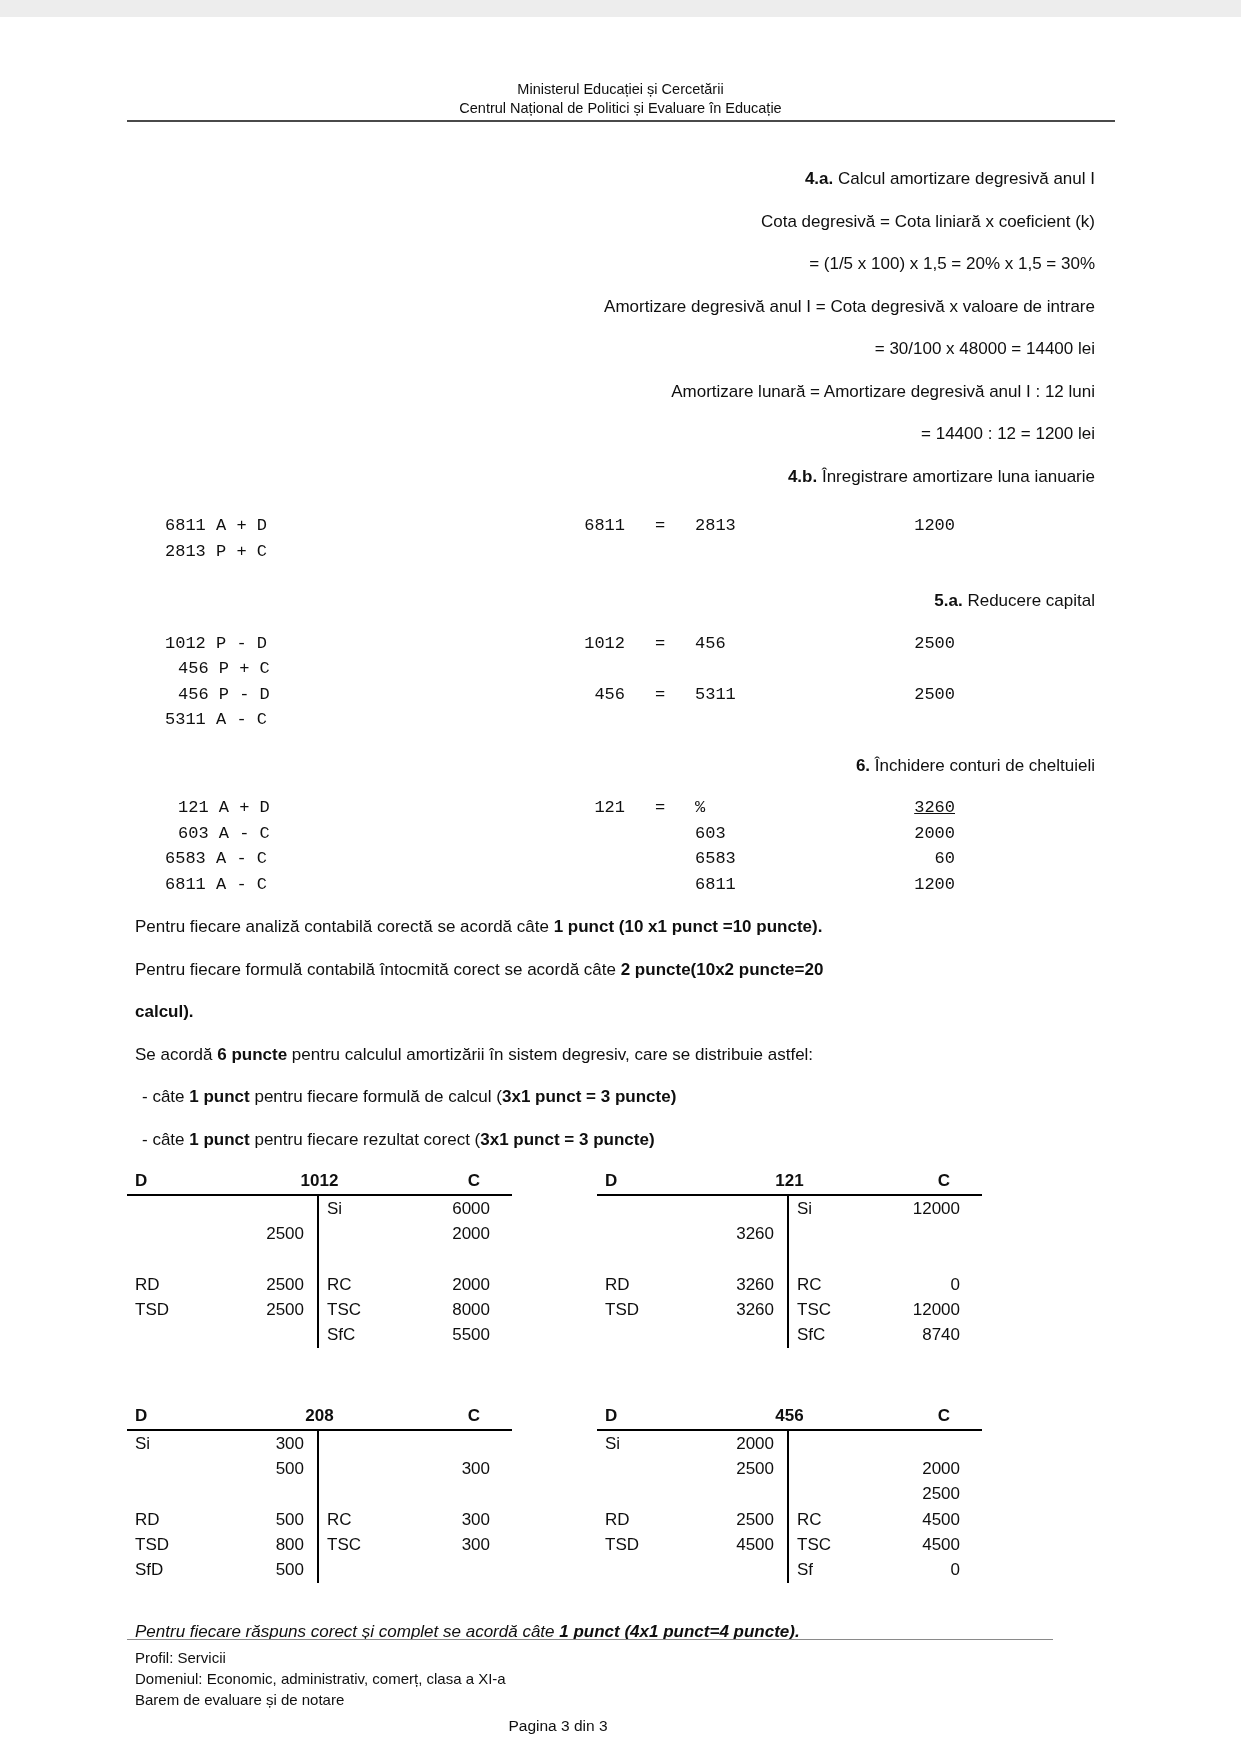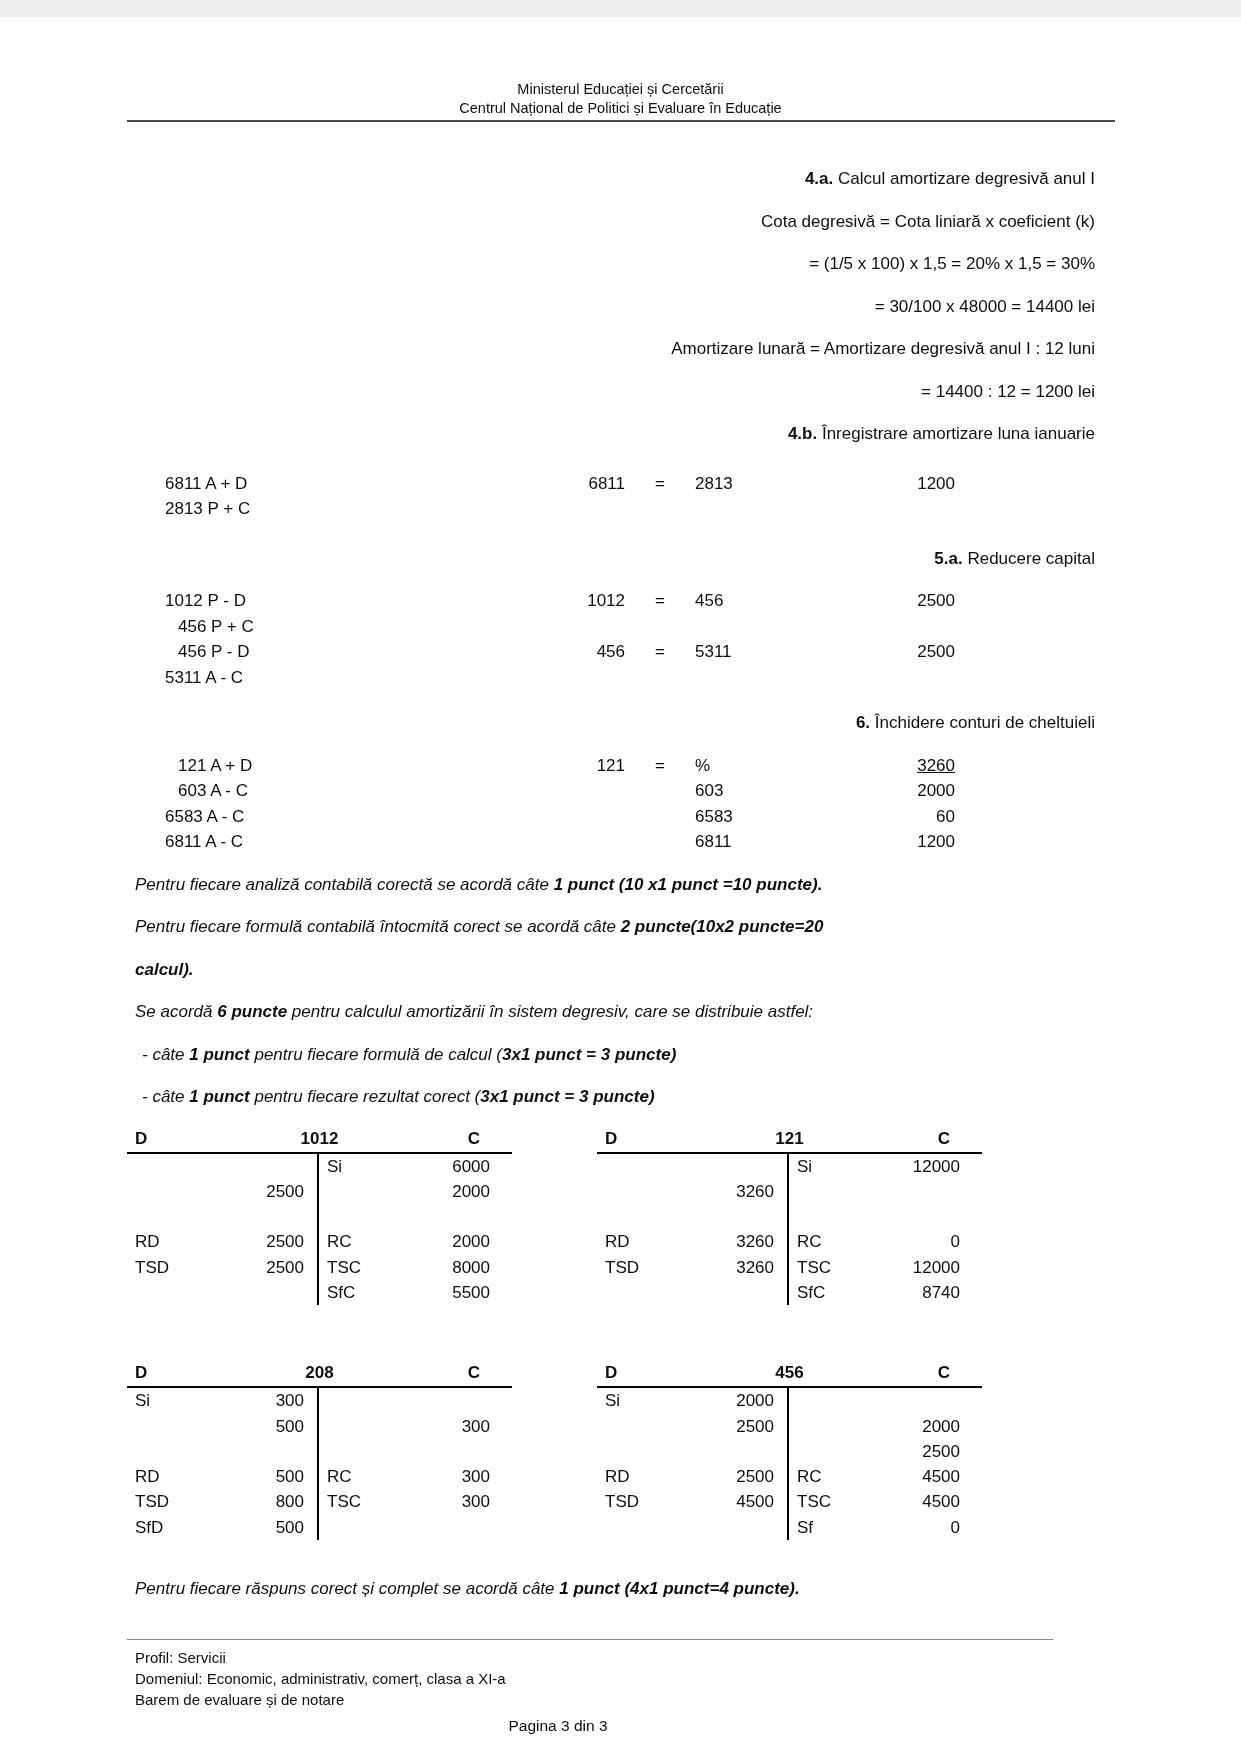--- a/index.html
+++ b/index.html
@@ -9,29 +9,29 @@
   .doc-header{position:absolute;top:63px;left:0;width:100%;text-align:center;font-size:14.5px;line-height:19px;}
   .header-rule{position:absolute;top:103px;left:127px;width:988px;border-top:2px solid #4a4a4a;}
   .content{position:absolute;top:132px;left:135px;width:960px;line-height:25.5px;}
   .line{white-space:nowrap;text-align:right;}
   .ind37{padding-left:37px;}
   .ind175{padding-left:175px;}
   .ind293{padding-left:293px;}
   .ind210{padding-left:210px;}
   .mt24{margin-top:24px;}
   .mt20{margin-top:20px;}
-  .jrow{display:grid;grid-template-columns:445px 45px 70px 190px 70px;white-space:nowrap;}
+  .jrow{display:grid;grid-template-columns:445px 45px 70px 190px 70px;white-space:nowrap;font-family:Liberation Mono, monospace;}
   .jrow .ja{padding-left:30px;}
   .jrow .ja2{padding-left:43px;}
   .jrow .jd{text-align:right;}
   .jrow .je{text-align:center;}
   .jrow .jc{text-align:left;}
   .jrow .jv{text-align:right;}
   .u{text-decoration:underline;}
-  .note{font-style:italic;white-space:nowrap;}
+  .note{white-space:nowrap;}
   .dash{padding-left:7px;}
   .b-row{display:flex;justify-content:space-between;width:840px;font-weight:bold;white-space:nowrap;}
   .t-wrap{display:flex;column-gap:85px;margin-left:-8px;}
   .t-wrap.first{margin-top:14px;}
   .t-wrap.second{margin-top:56px;}
   .taccount{width:385px;}
   .t-head{display:grid;grid-template-columns:1fr auto 1fr;font-weight:bold;border-bottom:2px solid #000;height:25px;line-height:24px;}
   .t-head .th-d{text-align:left;padding-left:8px;}
   .t-head .th-num{text-align:center;}
   .t-head .th-c{text-align:right;padding-right:32px;}
@@ -56,20 +56,21 @@
     <div>Ministerul Educației și Cercetării</div>
     <div>Centrul Național de Politici și Evaluare în Educație</div>
   </div>
   <div class="header-rule"></div>
 
   <div class="content">
 
     <p class="line"><b>4.a.</b><span> Calcul amortizare degresivă anul I</span></p>
     <p class="line ind37">Cota degresivă = Cota liniară x coeficient (k)</p>
     <p class="line ind175">= (1/5 x 100) x 1,5 = 20% x 1,5 = 30%</p>
+    <p class="line ind37">Amortizare degresivă anul I = Cota degresivă x valoare de intrare</p>
     <p class="line ind293">= 30/100 x 48000 = 14400 lei</p>
     <p class="line ind37">Amortizare lunară = Amortizare degresivă anul I : 12 luni</p>
     <p class="line ind210">= 14400 : 12 = 1200 lei</p>
     <p class="line"><b>4.b.</b><span> Înregistrare amortizare luna ianuarie</span></p>
 
     <div class="jrow mt24">
       <span class="ja">6811 A + D</span>
       <span class="jd">6811</span>
       <span class="je">=</span>
       <span class="jc">2813</span>

